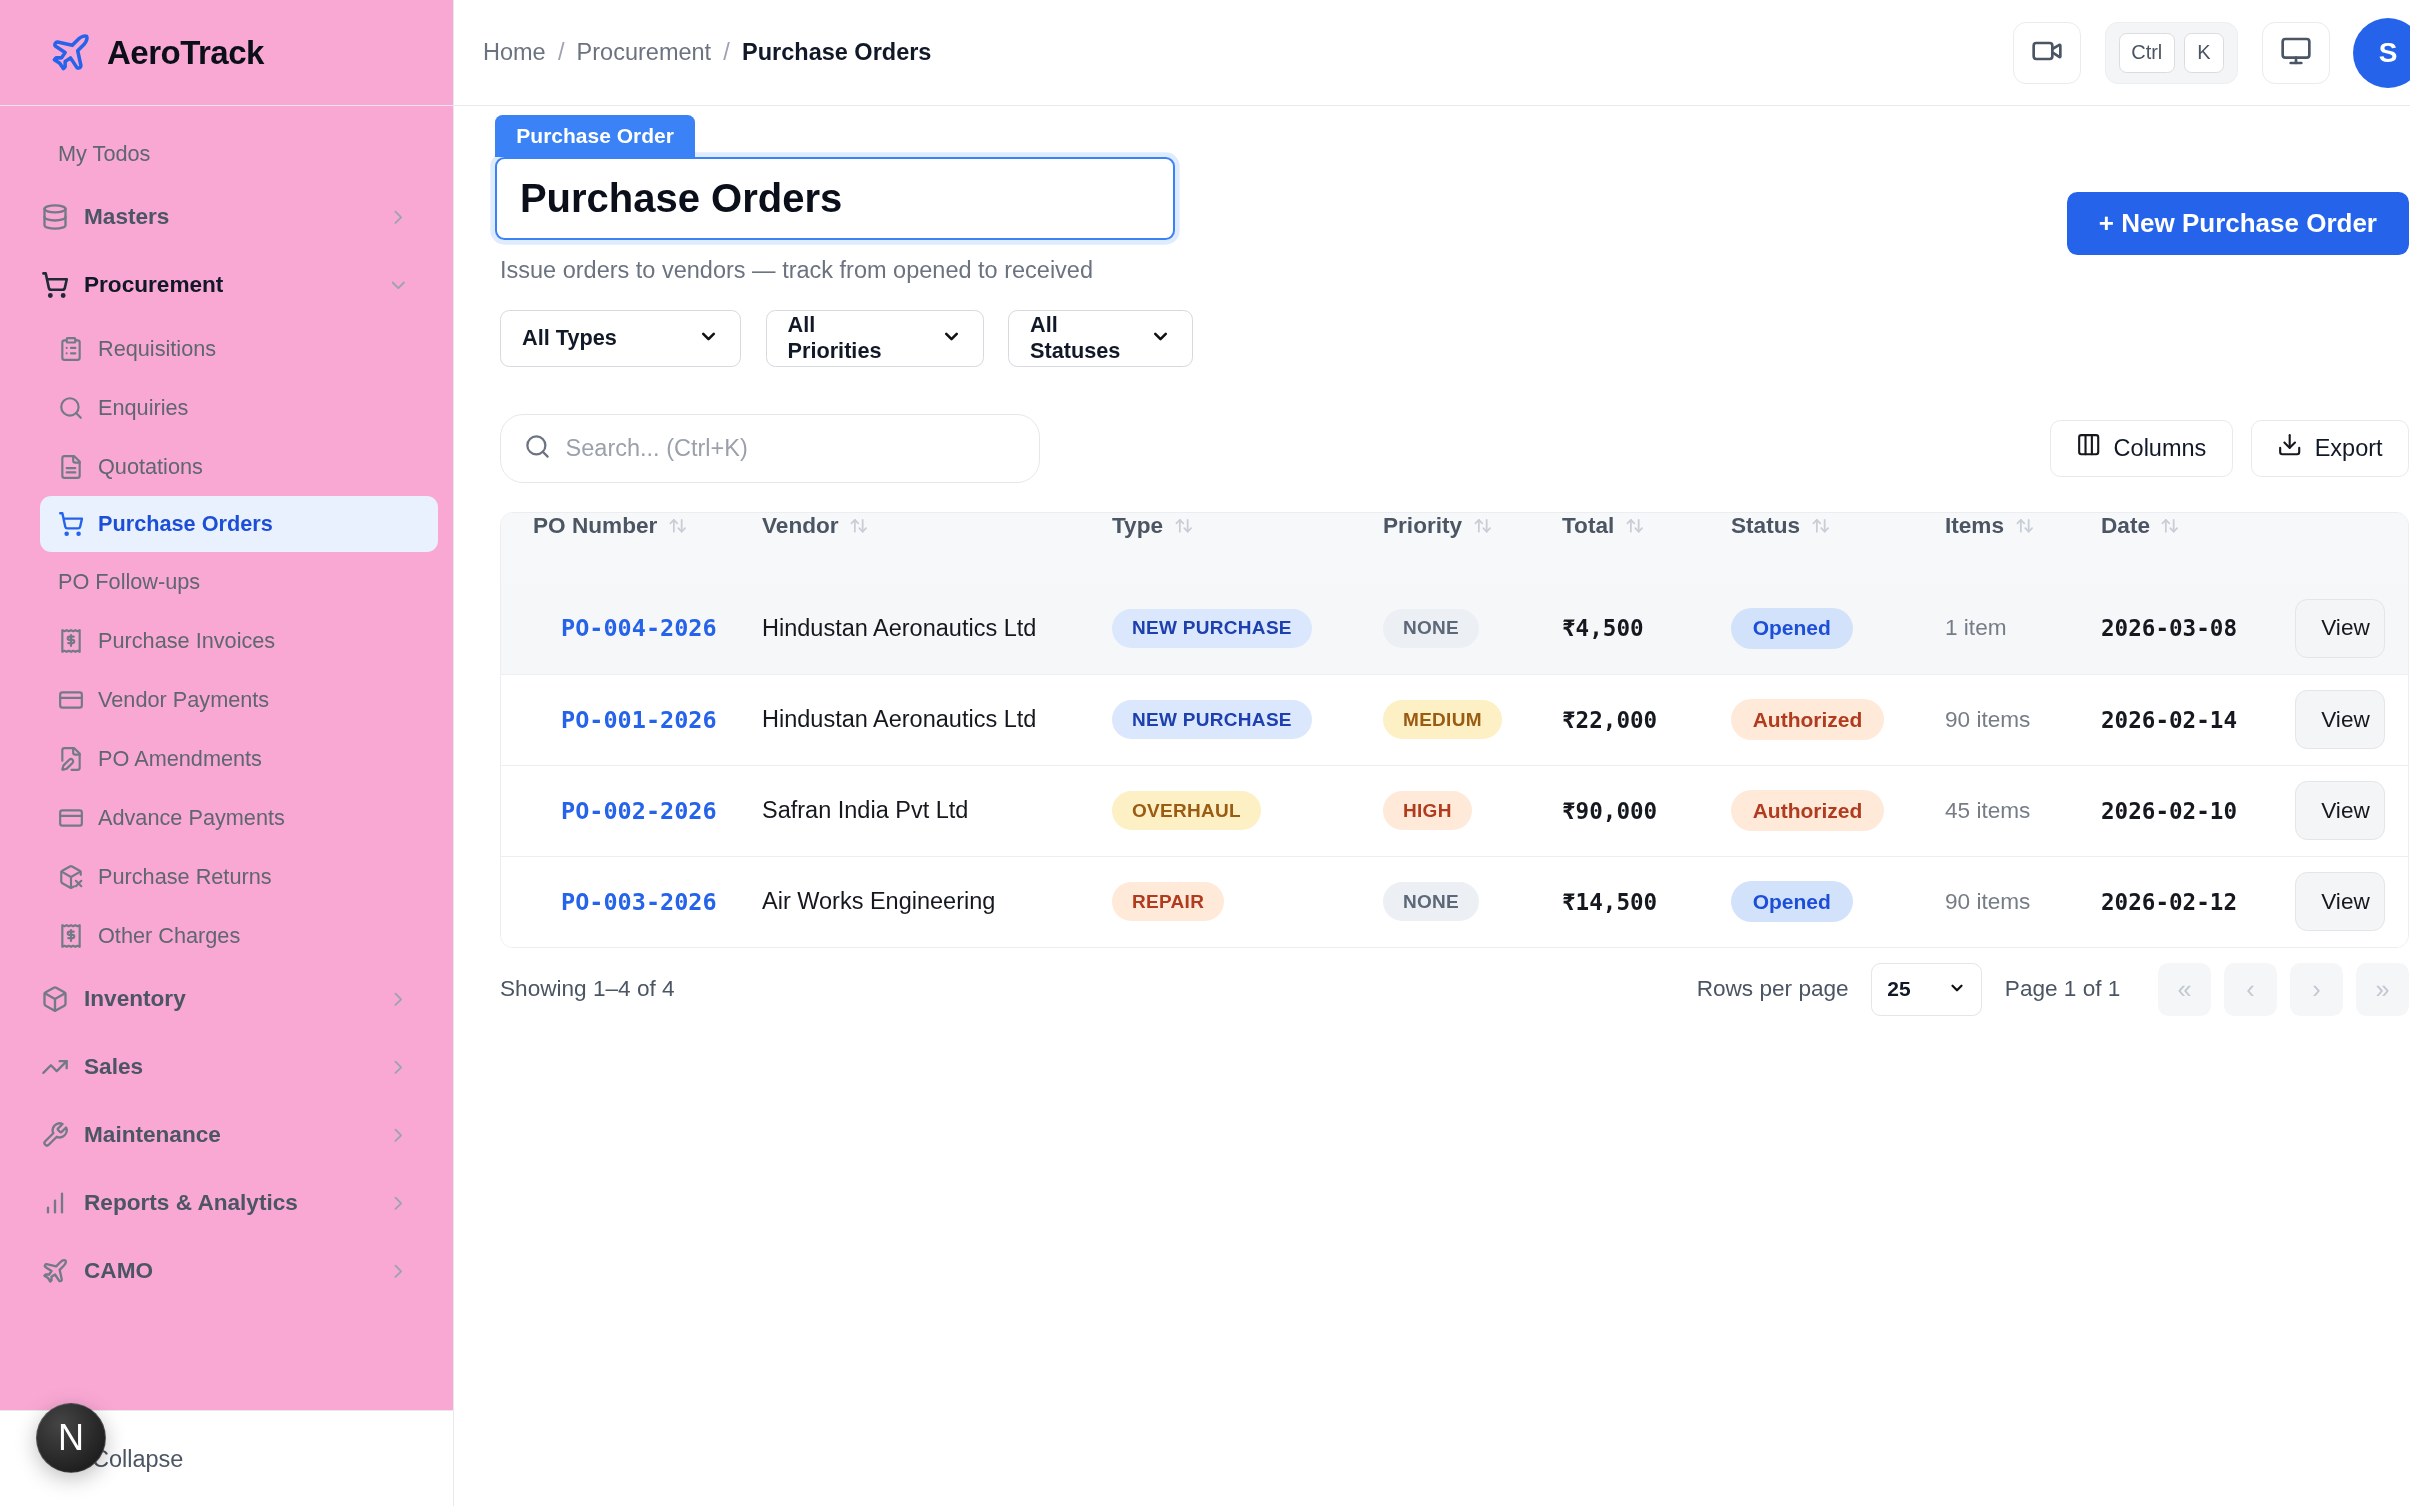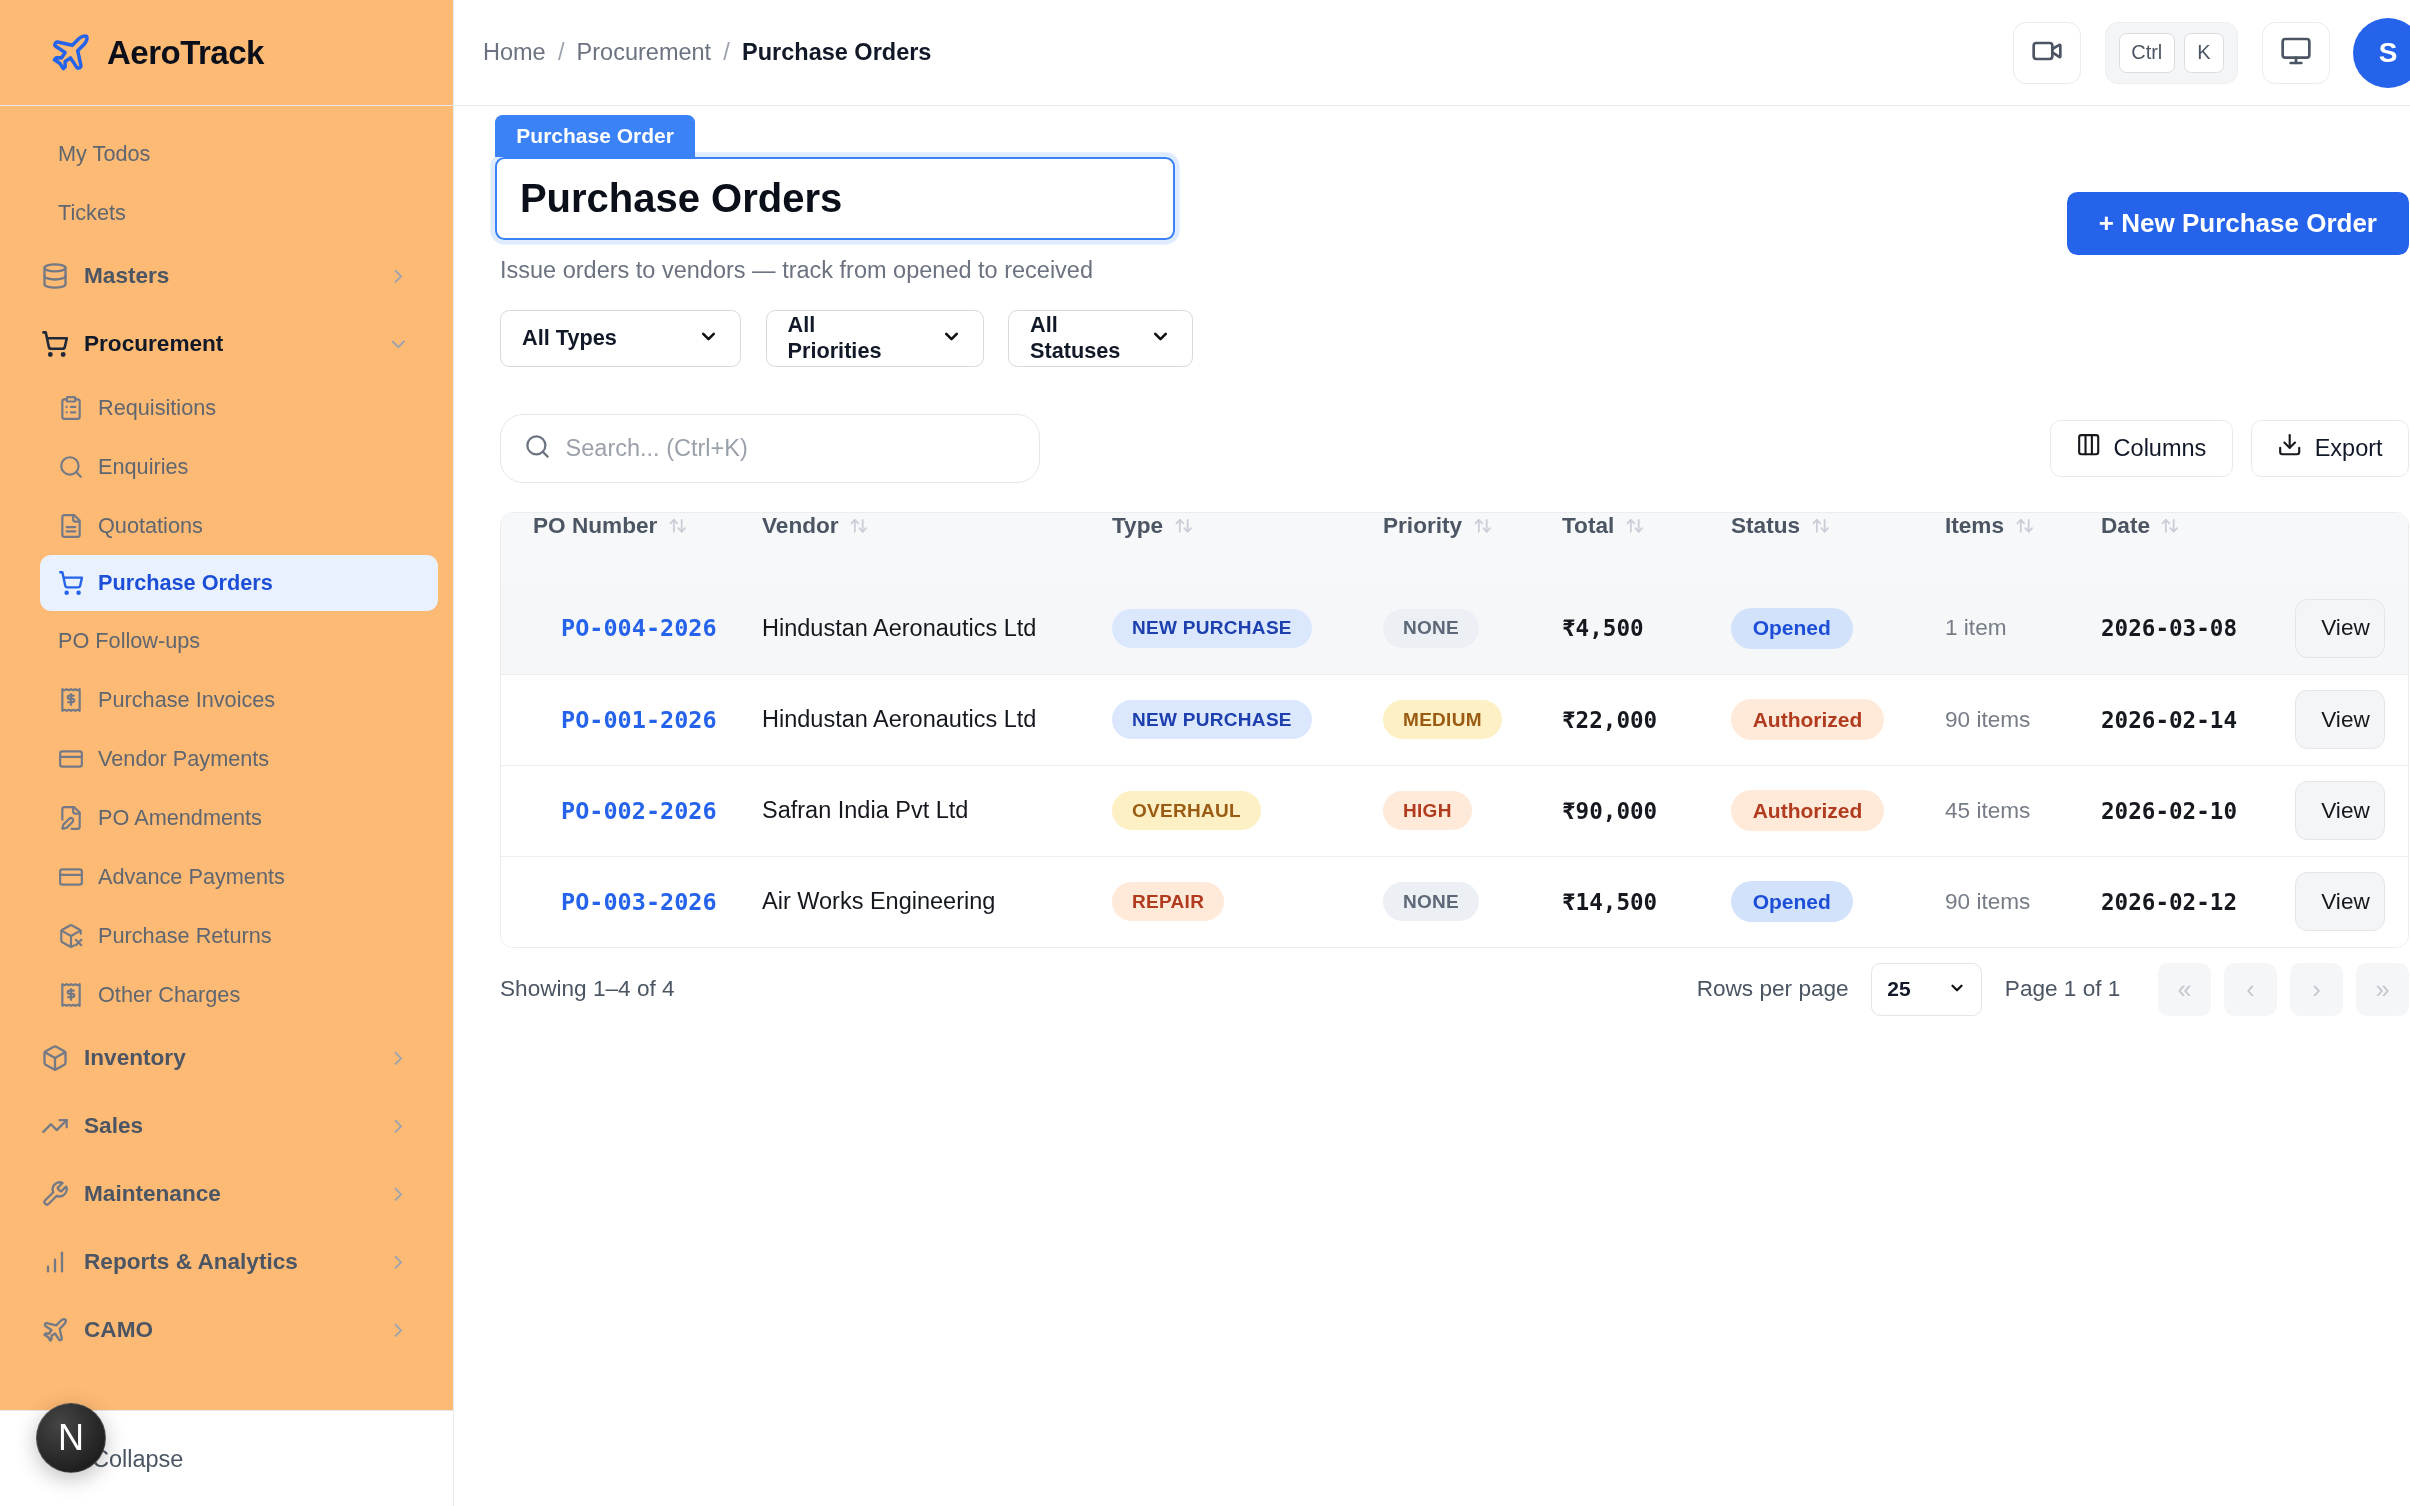--- a/index.html
+++ b/index.html
@@ -1,21 +1,21 @@
 <!DOCTYPE html>
 <html style="font-size:15px"><head>
 <meta charset="utf-8">
 <style>
   * { box-sizing: border-box; margin: 0; padding: 0; }
   html,body { width:2411px; height:1507px; overflow:hidden; background:#fff;
     font-family:"Liberation Sans", sans-serif; color:#111827; }
   .app { display:flex; width:2411px; height:1507px; }
 
   
-  .sidebar { position:relative; width:454px; height:1507px; border-right:1.4px solid #e7e9ec; background:#fdba74; flex-shrink:0; }
+  .sidebar { position:relative; width:454px; height:1507px; border-right:1.4px solid #e7e9ec; background:#f9a8d4; flex-shrink:0; }
   .logo-row { height:106px; display:flex; align-items:center; gap:15px; padding-left:49px; border-bottom:1.4px solid #e7e9ec; }
   .logo-ic { width:43px; height:43px; color:#2563eb; }
   .logo-ic svg { width:100%; height:100%; }
   .logo-text { font-size:33px; font-weight:800; color:#0b0f19; letter-spacing:-0.5px; }
   nav { position:absolute; top:124px; left:0; right:0; bottom:97px; overflow:hidden; }
   .nav-group { height:68px; display:flex; align-items:center; gap:15px; padding:0 43px 0 41px; cursor:pointer; }
   .nav-sub { height:59px; display:flex; align-items:center; gap:14px; padding:0 43px 0 58px; cursor:pointer; }
   .nicon { width:28px; height:28px; color:#737a85; flex-shrink:0; display:flex; }
   .nicon svg { width:100%; height:100%; }
   .nicon.sm { width:26px; height:26px; }
@@ -120,23 +120,20 @@
             <path d="M17.8 19.2 16 11l3.5-3.5C21 6 21.5 4 21 3c-1-.5-3 0-4.5 1.5L13 8 4.8 6.2c-.5-.1-.9.1-1.1.5l-.3.5c-.2.5-.1 1 .3 1.3L9 12l-2 3H4l-1 1 3 2 2 3 1-1v-3l3-2 3.5 5.3c.3.4.8.5 1.3.3l.5-.2c.4-.3.6-.7.5-1.2z"></path>
           </svg>
       </span>
       <span class="logo-text">AeroTrack</span>
     </div>
 
     <nav>
       <div class="nav-sub">
         <span class="nlabel">My Todos</span>
       </div>
-      <div class="nav-sub">
-        <span class="nlabel">Tickets</span>
-      </div>
       <div class="nav-group">
         <span class="nicon">
             <svg viewBox="0 0 24 24" fill="none" stroke="currentColor" stroke-width="2" stroke-linecap="round" stroke-linejoin="round">
               <ellipse cx="12" cy="5" rx="9" ry="3"></ellipse>
               <path d="M3 5v14c0 1.66 4 3 9 3s9-1.34 9-3V5"></path>
               <path d="M3 12c0 1.66 4 3 9 3s9-1.34 9-3"></path>
             </svg>
           </span>
         <span class="nlabel">Masters</span>
         <span class="chev">

